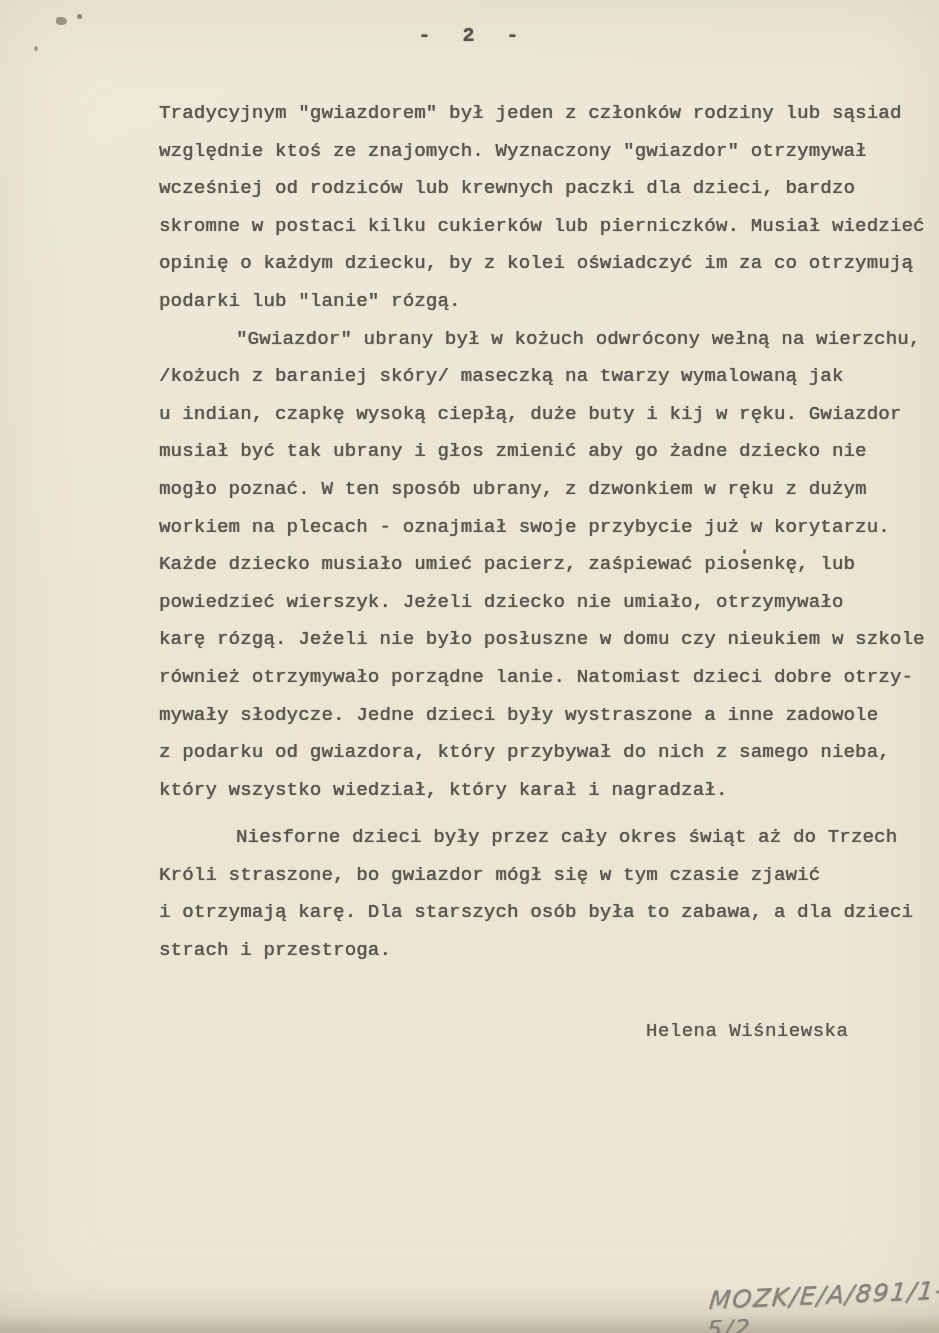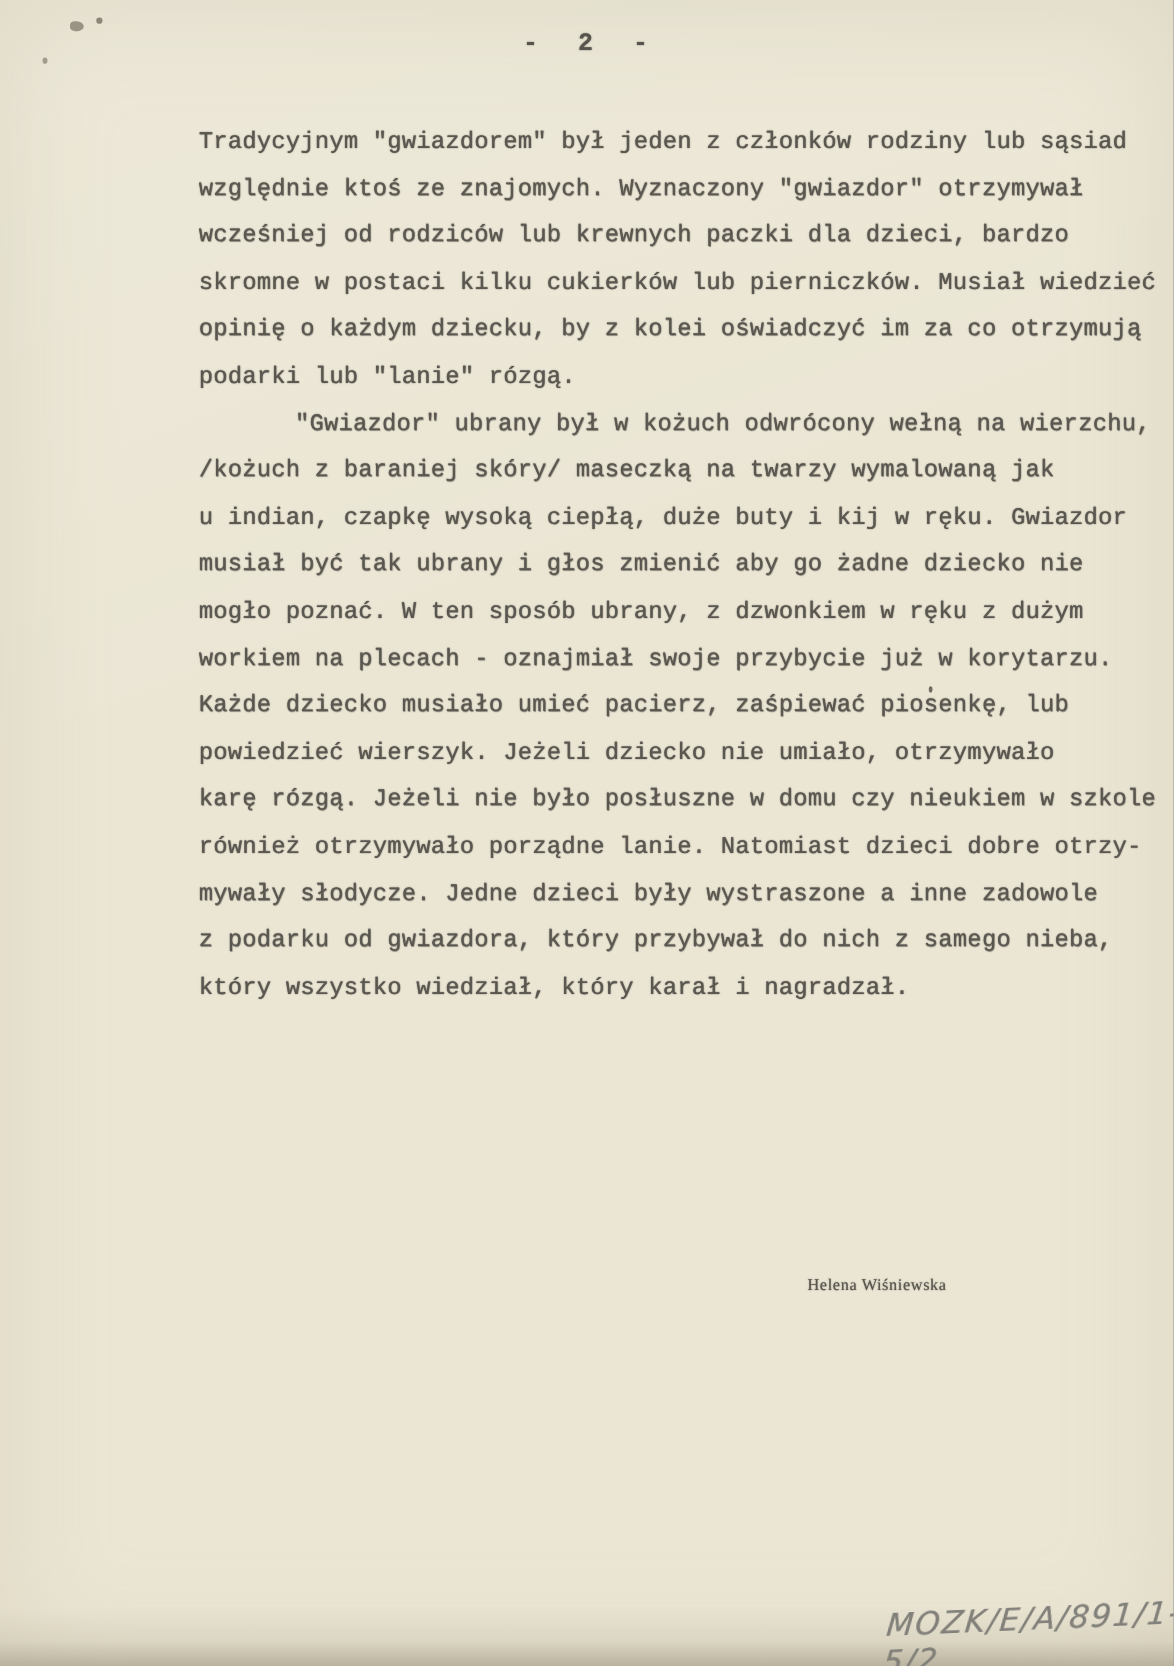--- a/index.html
+++ b/index.html
@@ -48,26 +48,25 @@
   .para {
     margin: 0;
     white-space: pre-line;
   }
   .para.indent { text-indent: 77px; }
   .para.para-gap { margin-top: 10px; }
   .signature {
     position: absolute;
     top: 1020px;
     left: 646px;
-    font-size: 13px;
+    font-size: 19px;
     letter-spacing: 0.5px;
     color: #5a5750;
     text-shadow: 0 0 1.1px rgba(80,76,68,0.85);
     filter: blur(0.35px);
-    font-family: Liberation Serif, serif;
   }
   .archive-number {
     position: absolute;
     top: 1286px;
     left: 705px;
     font-family: "DejaVu Sans", sans-serif;
     font-style: italic;
     font-size: 25px;
     letter-spacing: 1.5px;
     color: #81807a;
@@ -106,20 +105,24 @@
 musiał być tak ubrany i głos zmienić aby go żadne dziecko nie
 mogło poznać. W ten sposób ubrany, z dzwonkiem w ręku z dużym
 workiem na plecach - oznajmiał swoje przybycie już w korytarzu.
 Każde dziecko musiało umieć pacierz, zaśpiewać piosenkę, lub
 powiedzieć wierszyk. Jeżeli dziecko nie umiało, otrzymywało
 karę rózgą. Jeżeli nie było posłuszne w domu czy nieukiem w szkole
 również otrzymywało porządne lanie. Natomiast dzieci dobre otrzy-
 mywały słodycze. Jedne dzieci były wystraszone a inne zadowole
 z podarku od gwiazdora, który przybywał do nich z samego nieba,
 który wszystko wiedział, który karał i nagradzał.</p>
+    <p class="para indent para-gap">Niesforne dzieci były przez cały okres świąt aż do Trzech
+Króli straszone, bo gwiazdor mógł się w tym czasie zjawić
+i otrzymają karę. Dla starszych osób była to zabawa, a dla dzieci
+strach i przestroga.</p>
   </div>
 
   <div class="signature">Helena Wiśniewska</div>
 
   <div class="archive-number">MOZK/E/A/891/1-5/2</div>
 
   <div class="speck speck-1"></div>
   <div class="speck speck-2"></div>
   <div class="speck speck-3"></div>
   <div class="speck speck-4"></div>

